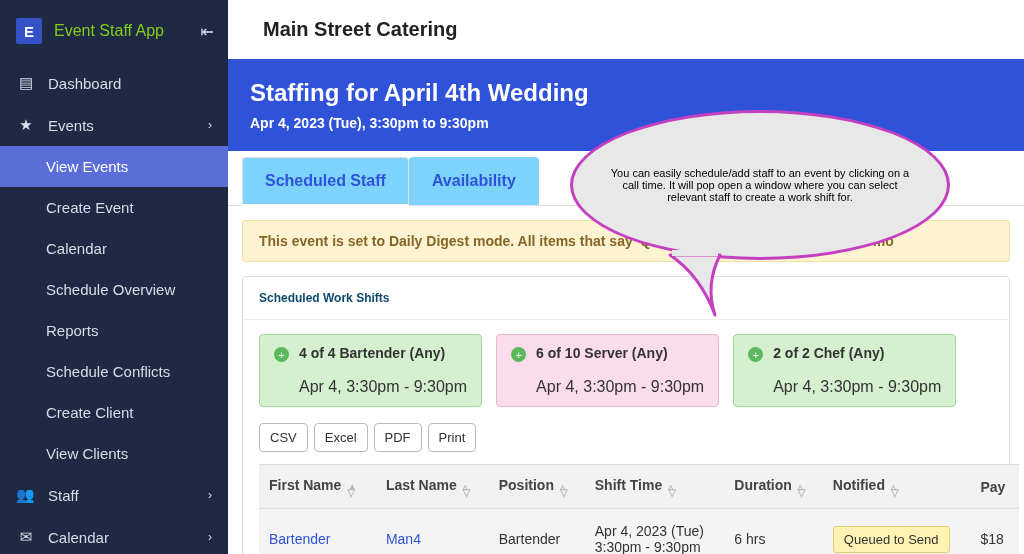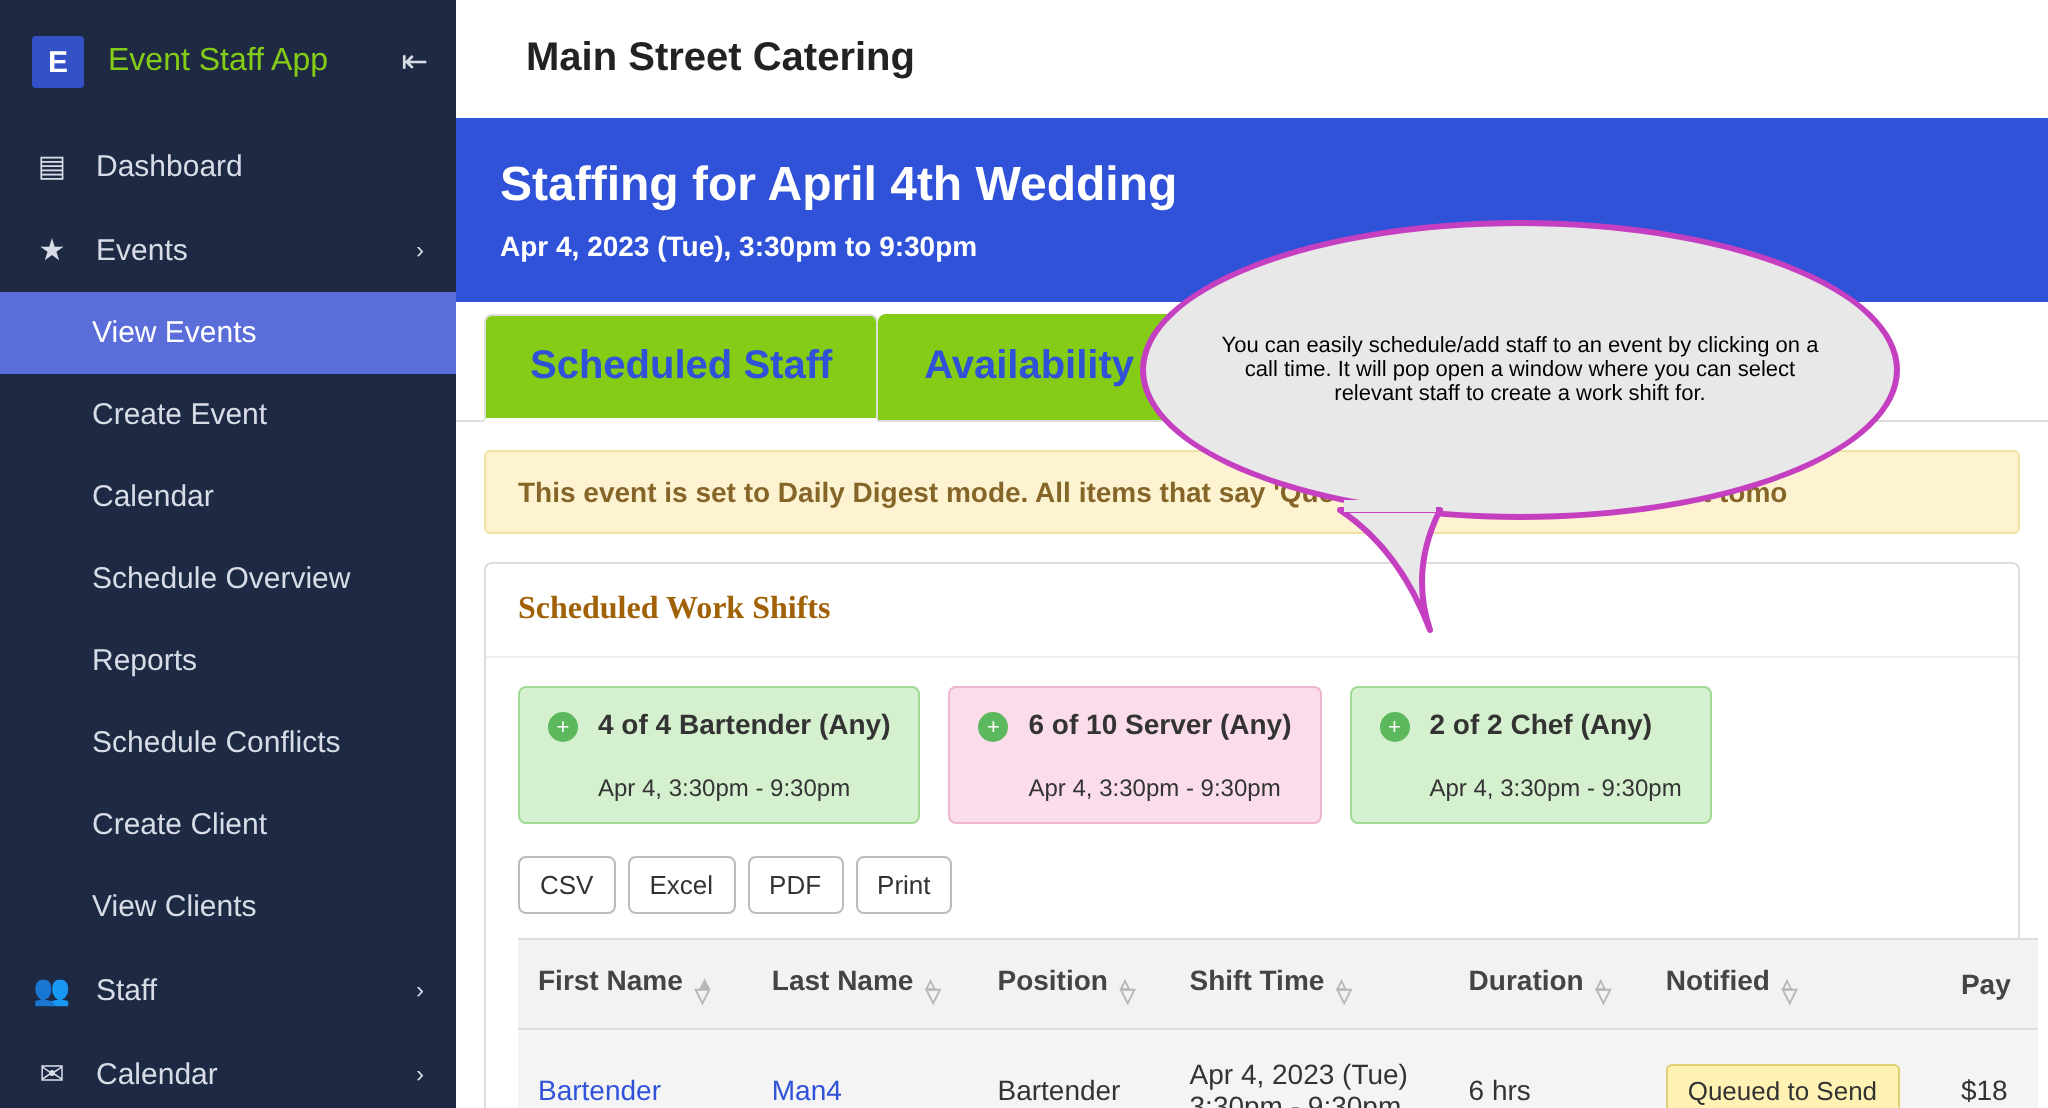--- a/index.html
+++ b/index.html
@@ -14,35 +14,35 @@
 .nav-icon { width: 20px; display: inline-flex; align-items: center; justify-content: center; margin-right: 12px; font-size: 15px; }
 .nav-sub { padding-left: 46px; }
 .nav-item.active { background: #5a6dd9; color: #fff; }
 .nav-caret { position: absolute; right: 16px; font-size: 12px; }
 .main { flex: 1; overflow-x: auto; overflow-y: auto; background: #fff; }
 .org-title { font-weight: 700; font-size: 20px; padding: 18px 35px; color: #222; }
 .event-header { background: #2f52d9; color: #fff; padding: 20px 22px 20px; }
 .event-title { font-size: 24px; font-weight: 700; margin-bottom: 8px; }
 .event-sub { font-size: 14px; font-weight: 600; }
 .tabs-row { display: flex; border-bottom: 1px solid #ddd; background: #fff; padding: 0 14px; }
-.tab { padding: 14px 22px; font-weight: 600; cursor: pointer; color: #2f52d9; border: 1px solid transparent; border-bottom: none; background: #84cc16; margin-top: 6px; border-radius: 4px 4px 0 0; font-size: 20px; }
+.tab { padding: 14px 22px; font-weight: 600; cursor: pointer; color: #2f52d9; border: 1px solid transparent; border-bottom: none; background: #7dd3fc; margin-top: 6px; border-radius: 4px 4px 0 0; font-size: 16px; }
 .tab.active { border-color: #ddd; border-bottom: 2px solid #fff; margin-bottom: -1px; }
 .tab.inactive { color: #2f52d9; }
 .content { padding: 14px 14px 14px; }
 .alert { background: #fdf3d1; border: 1px solid #f2e0a2; padding: 12px 16px; color: #866628; font-weight: 600; border-radius: 3px; margin-bottom: 14px; font-size: 14px; }
 .panel { border: 1px solid #ddd; border-radius: 4px; background: #fff; }
-.panel-head { padding: 14px 16px; font-weight: 700; color: #a16207; border-bottom: 1px solid #eee; font-size: 16px; font-family: Liberation Serif, serif; }
+.panel-head { padding: 14px 16px; font-weight: 700; color: #0c4a6e; border-bottom: 1px solid #eee; font-size: 12px; }
 .panel-body { padding: 14px 16px; }
 .shift-cards { display: flex; gap: 14px; margin-bottom: 16px; }
 .shift-card { border-radius: 4px; padding: 10px 14px; display: flex; align-items: flex-start; gap: 10px; cursor: pointer; font-size: 14px; min-width: 170px; }
 .shift-card.green { background: #d4f0ce; border: 1px solid #a2d895; }
 .shift-card.pink { background: #fadcea; border: 1px solid #efb4cf; }
 .shift-dot { width: 15px; height: 15px; border-radius: 50%; background: #5cb85c; display: flex; align-items: center; justify-content: center; color: #fff; font-size: 11px; margin-top: 2px; flex-shrink: 0; }
 .shift-title { font-weight: 700; margin-bottom: 17px; }
-.shift-time { font-size: 12px; }
+.shift-time { font-size: 16px; }
 .export-btns { display: flex; gap: 6px; margin-bottom: 12px; }
 .btn { padding: 6px 10px; background: #fff; border: 1px solid #bbb; border-radius: 4px; cursor: pointer; font-size: 13px; }
 .tbl { width: 100%; border-collapse: collapse; min-width: 760px; }
 .tbl th { text-align: left; padding: 12px 10px; background: #f2f2f2; border-bottom: 1px solid #ddd; border-top: 1px solid #ddd; font-size: 14px; color: #444; font-weight: 600; position: relative; }
 .tbl th .sort { color: #b8b8b8; font-size: 10px; margin-left: 6px; display: inline-flex; flex-direction: column; line-height: 6px; }
 .tbl td { padding: 14px 10px; border-bottom: 1px solid #eee; font-size: 14px; vertical-align: middle; }
 .link { color: #2f52d9; cursor: pointer; }
 .badge { background: #fff2b3; border: 1px solid #e0cf72; padding: 5px 10px; border-radius: 3px; font-size: 13px; display: inline-block; }
 .tbl tbody tr:nth-child(odd) { background: #f4f4f4; }
 

